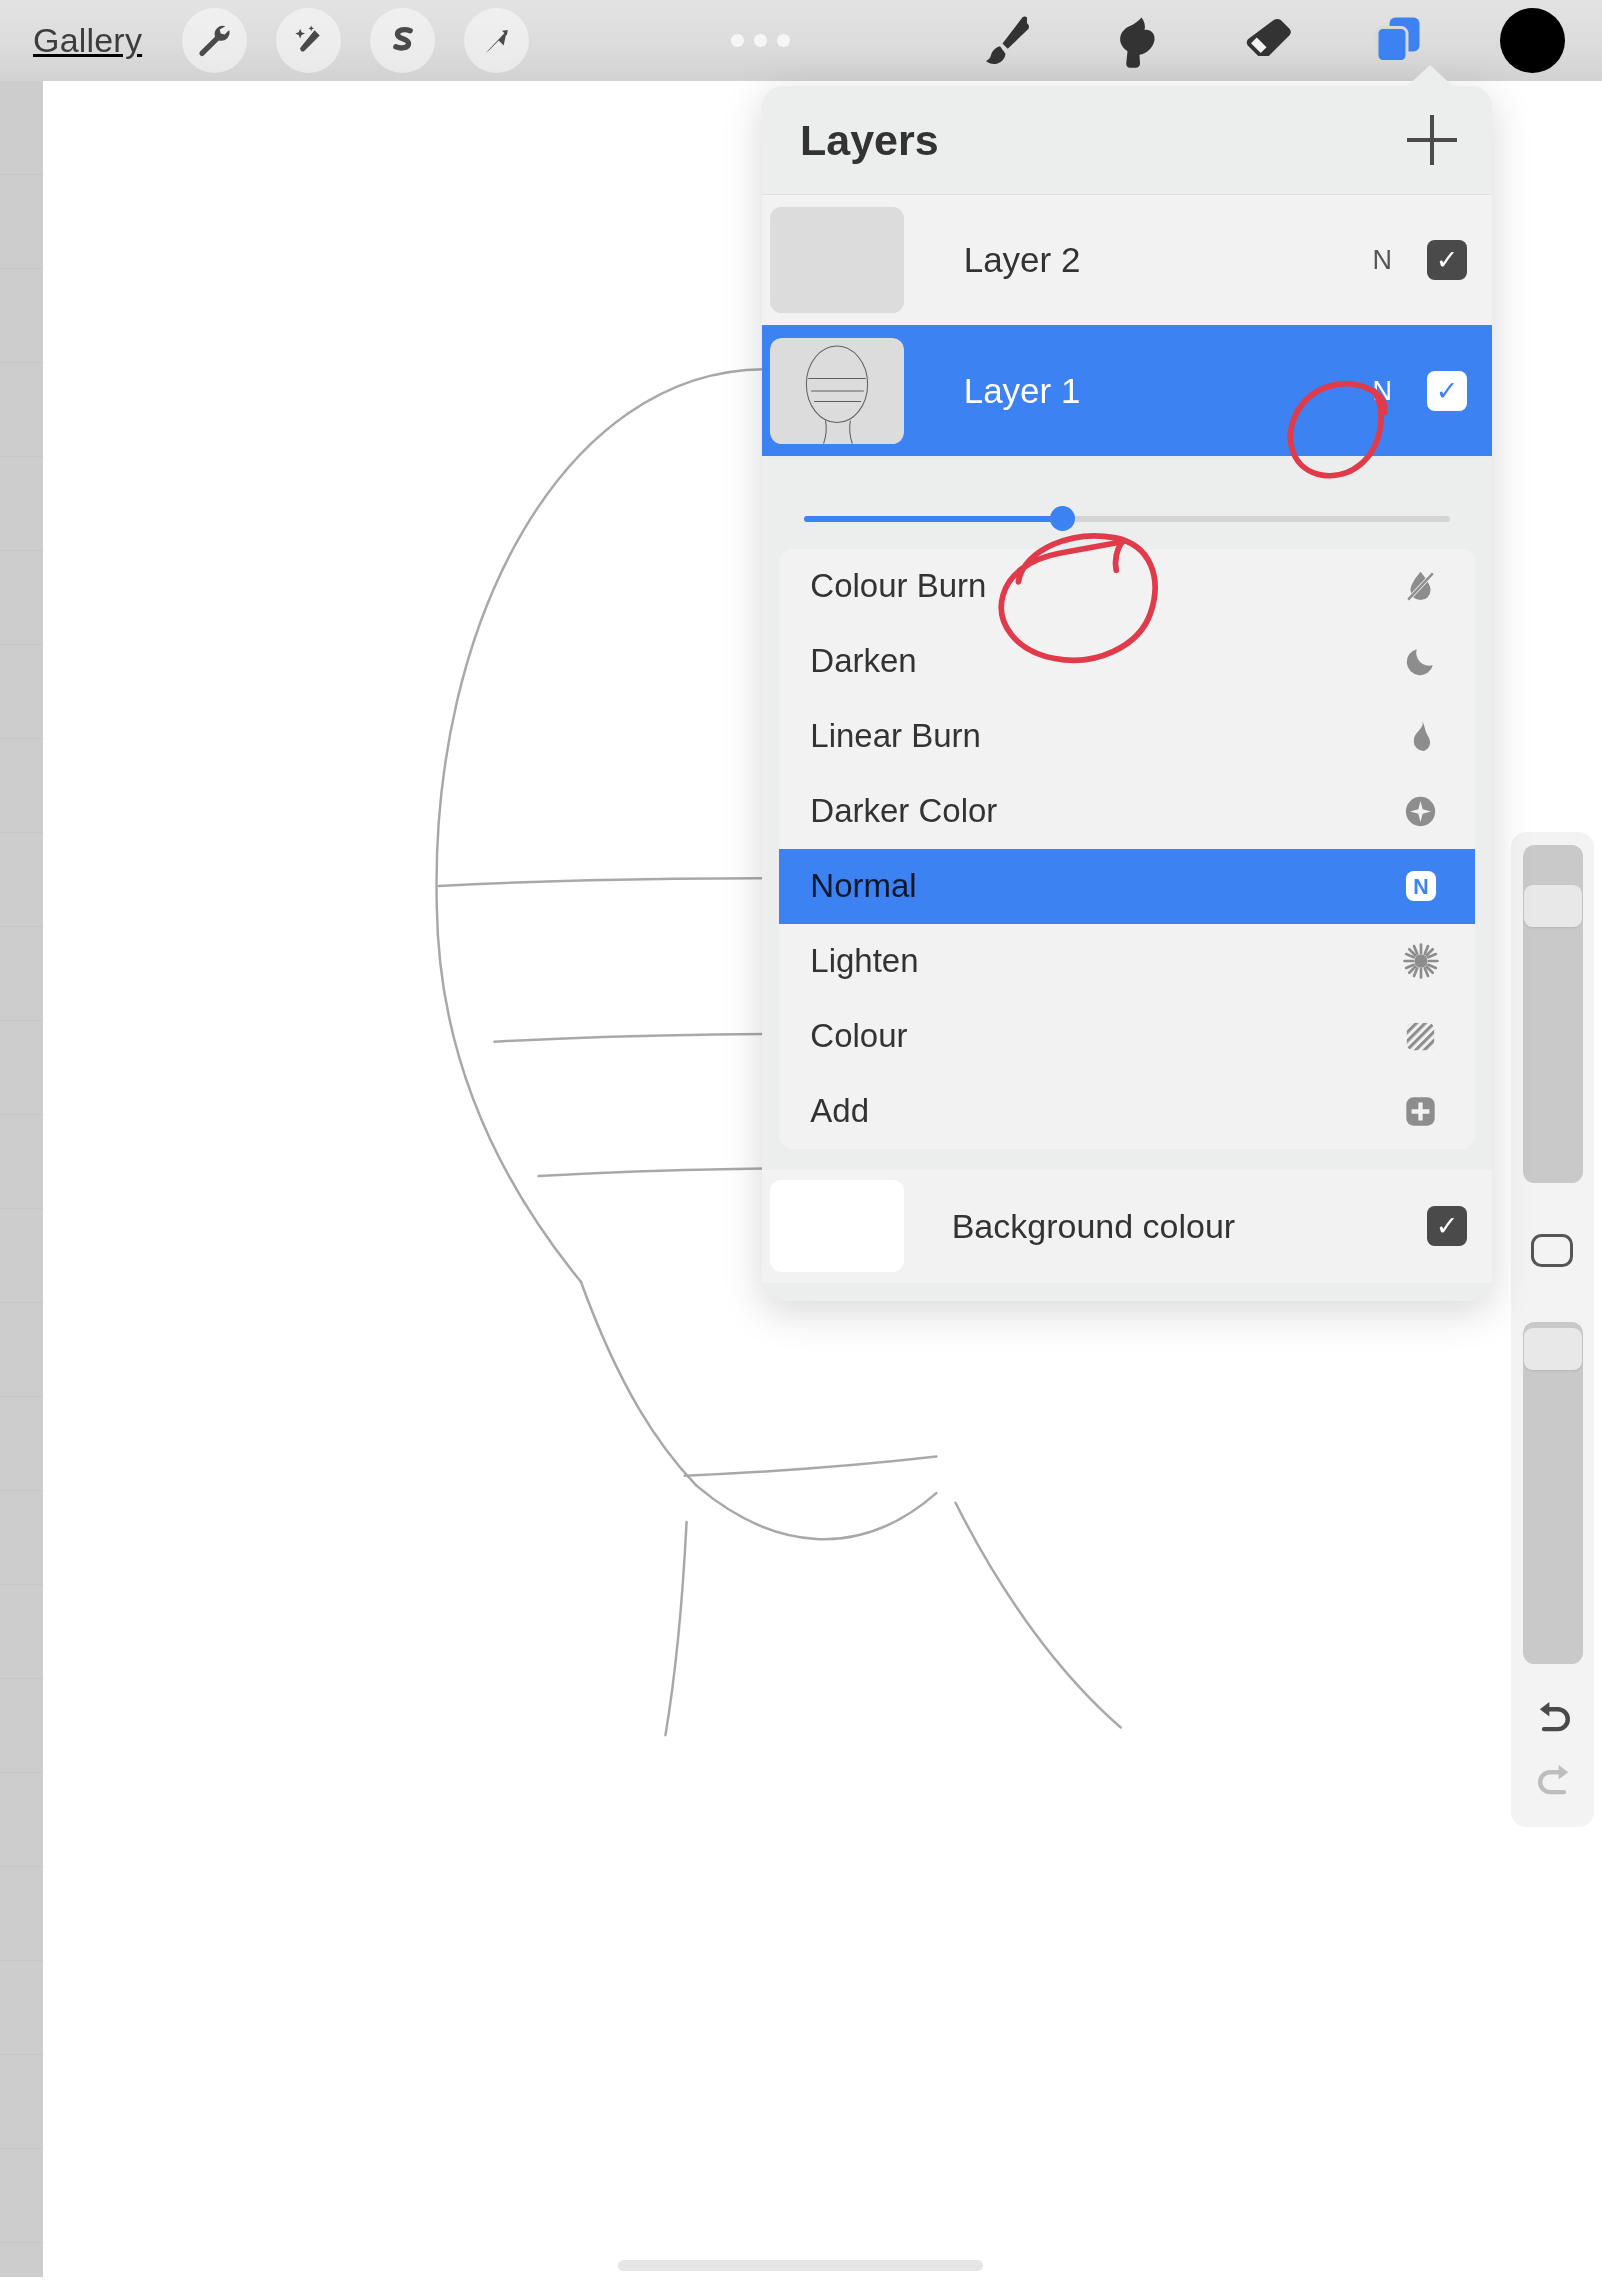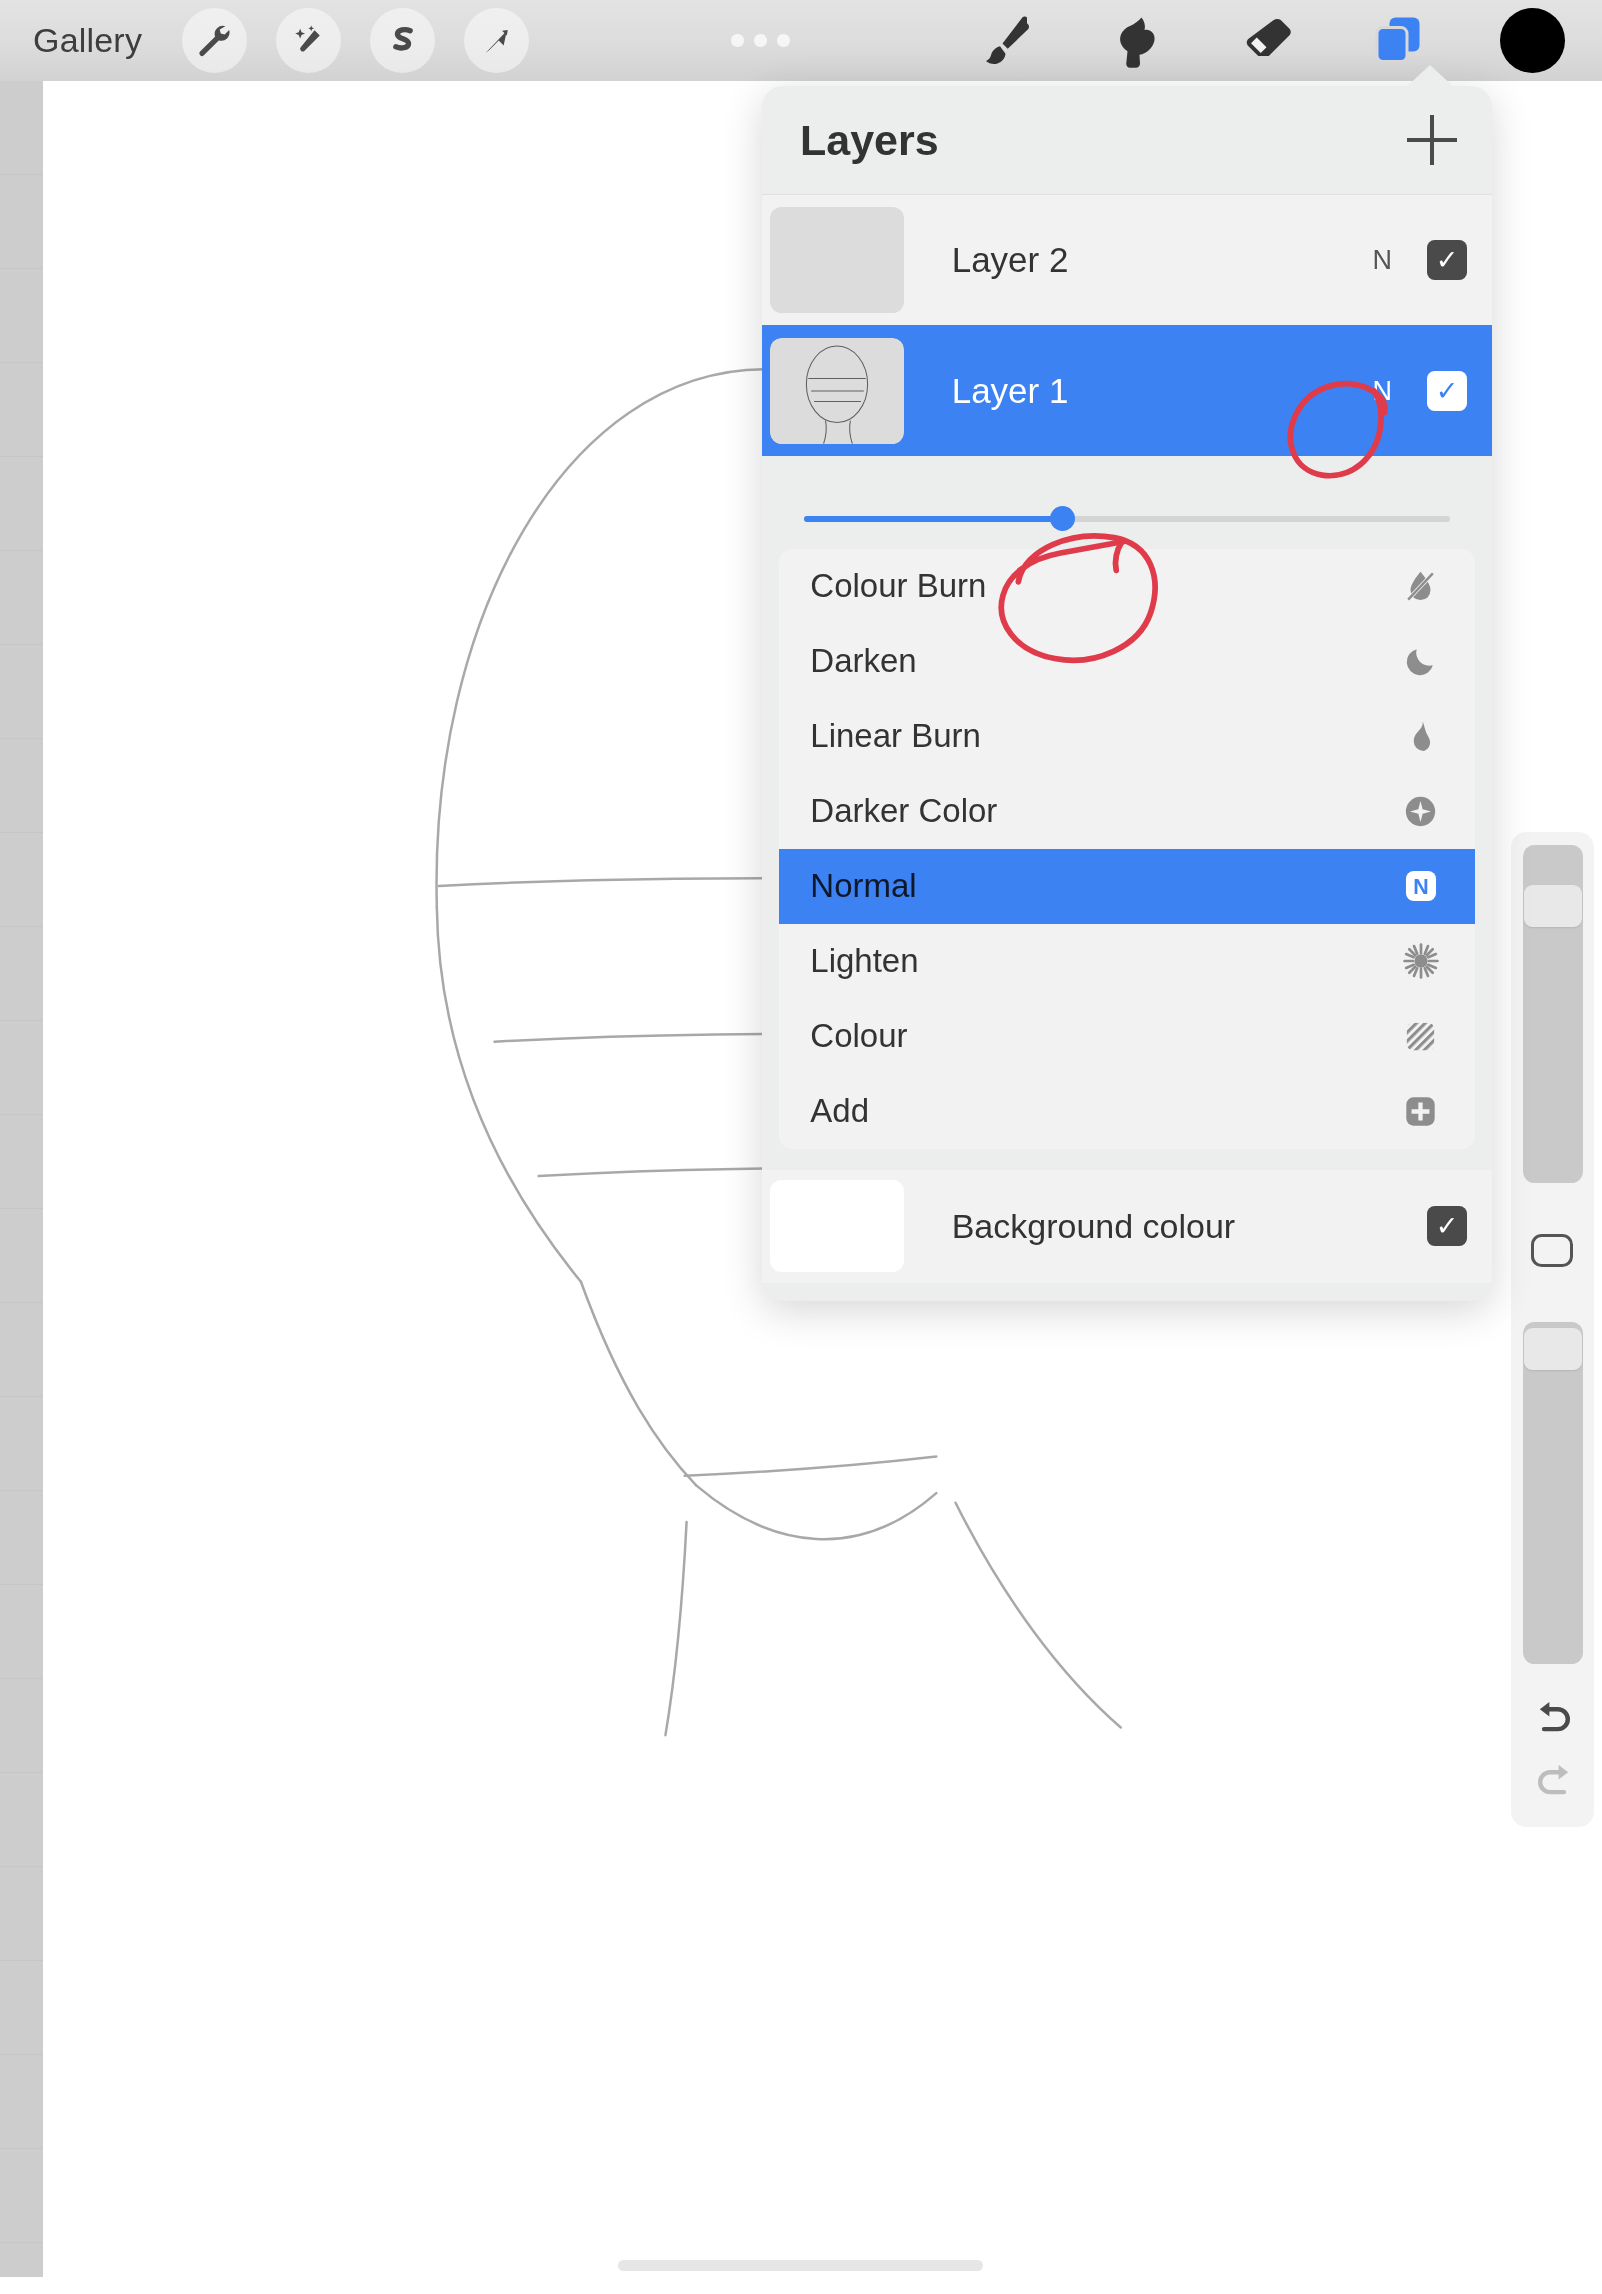--- a/index.html
+++ b/index.html
@@ -22,21 +22,21 @@
   .canvas {
     position: absolute; left: 43px; top: 81px; right: 0; bottom: 17.3px;
     background: #ffffff; overflow: hidden;
   }
   .canvas svg { position: absolute; left: 0; top: 0; }
 
   
   .toolbar {
     position: absolute; left: 0; top: 0; width: 1602px; height: 81px;
     background: linear-gradient(180deg,#e3e3e3 0%, #dcdcdc 55%, #d2d2d2 100%);
-    display: flex; align-items: center;
+    display: flex; align-items: center; text-decoration: underline;
   }
   .gallery-btn {
     margin-left: 33px; font-size: 34px; color: #3d3d3d; letter-spacing: 0.2px;
   }
   .tool-circle {
     width: 65px; height: 65px; border-radius: 50%;
     background: rgba(255,255,255,.48);
     display: flex; align-items: center; justify-content: center;
     margin-left: 29px;
   }
@@ -83,21 +83,21 @@
     background: #f2f2f2; border-top: 1px solid #e0e0e0;
     padding-right: 25px;
   }
   .layer-row.selected { background: #3c82f2; border-top-color: #3c82f2; }
   .layer-thumb {
     width: 134px; height: 106px; border-radius: 11.5px;
     background: #dcdcdc; margin-left: 7.7px; flex: none; overflow:hidden;
     position: relative;
   }
   .layer-row.selected .layer-thumb { outline: 5.8px solid #3c82f2; }
-  .layer-name { margin-left: 48px; font-size: 35px; color: #333; }
+  .layer-name { margin-left: 60px; font-size: 35px; color: #333; }
   .layer-row.selected .layer-name { color: #fff; }
   .layer-mode { margin-left: auto; font-size: 27px; color: #555; }
   .layer-row.selected .layer-mode { color:#fff; }
   .chk {
     width: 40px; height: 40px; border-radius: 7.7px; margin-left: 35px;
     display:flex; align-items:center; justify-content:center;
     background:#4a4a4a; color:#fff; font-size:27px; line-height:1;
   }
   .chk.light { background:#fff; color:#3c82f2; }
 

